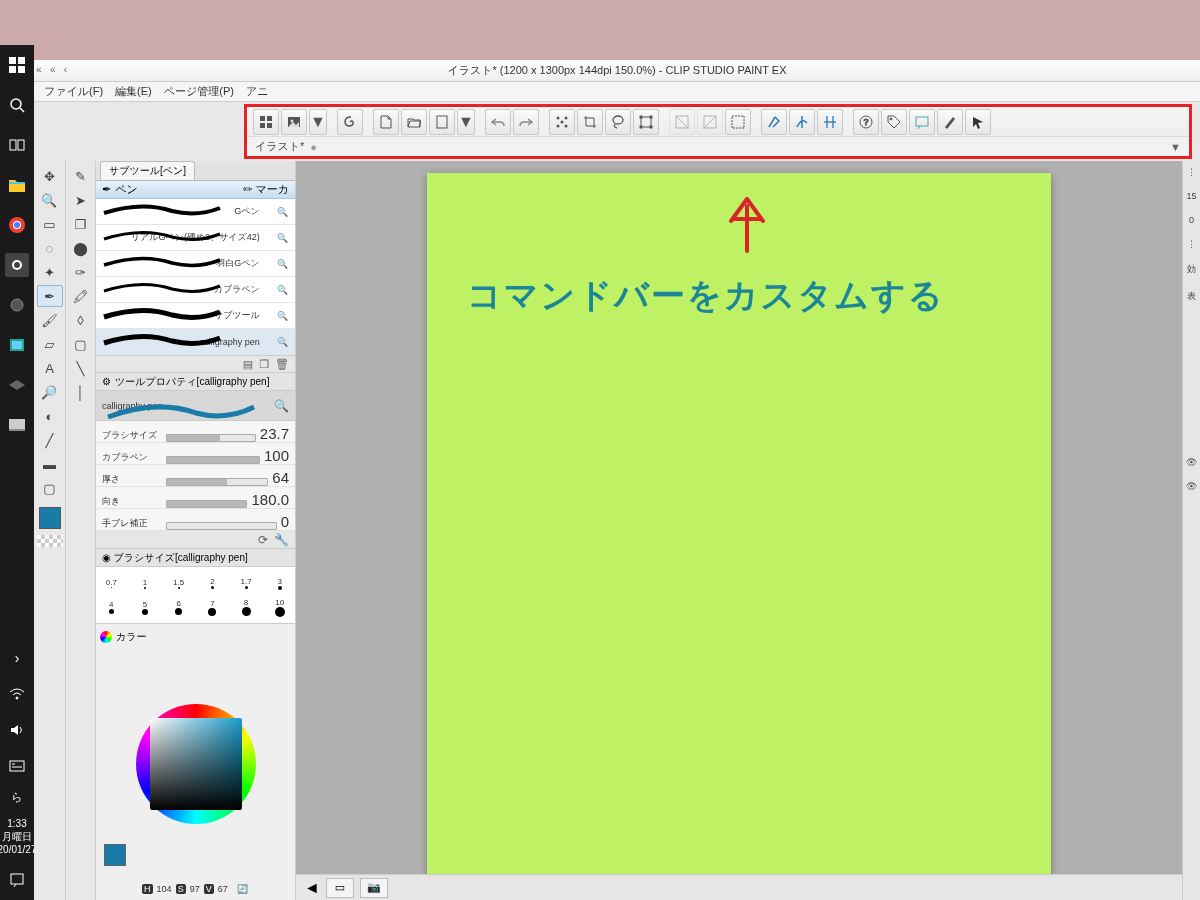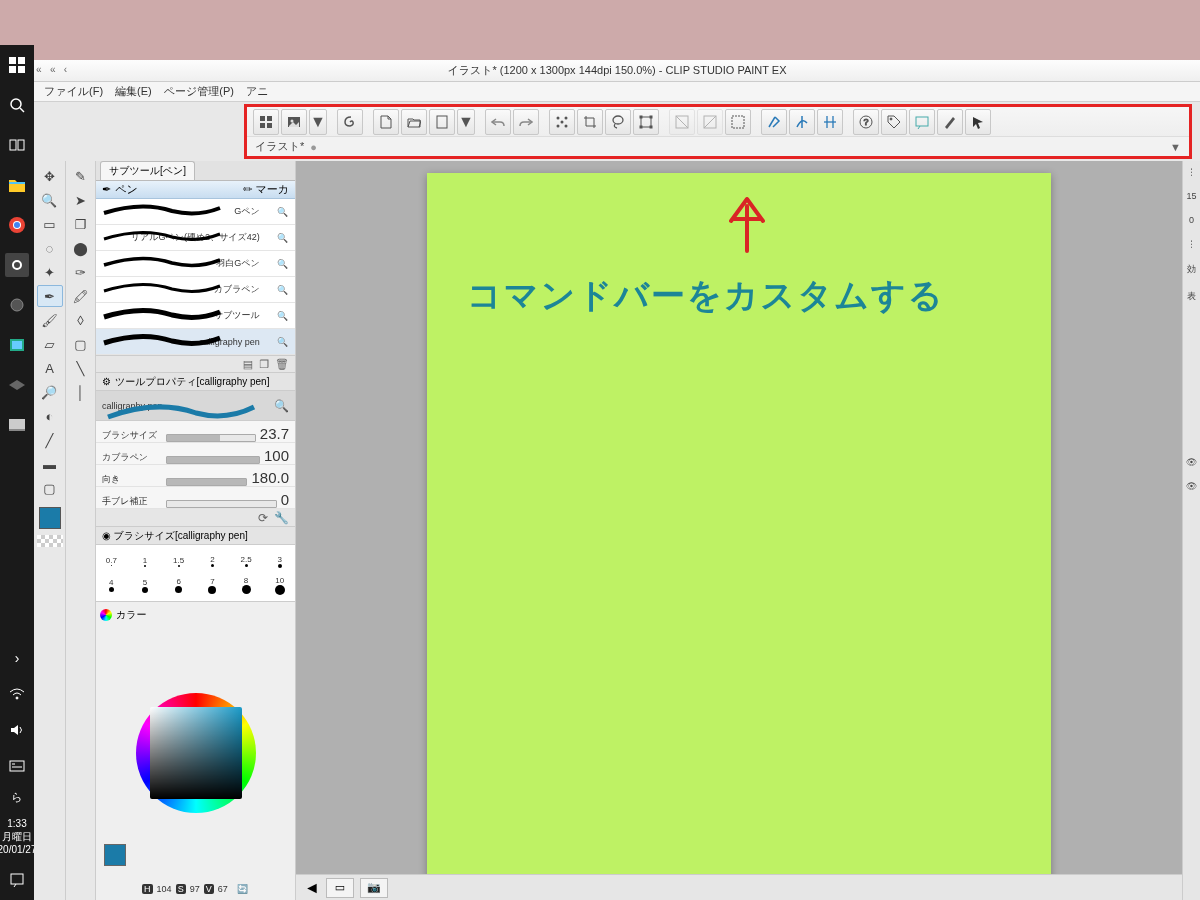--- a/index.html
+++ b/index.html
@@ -461,20 +461,25 @@
           <span class="plbl">ブラシサイズ</span>
           <div class="slider"></div>
           <span class="pval">23.7</span>
         </div>
       <div class="prop-row">
           <span class="plbl">カブラペン</span>
           <div class="slider" style="background:linear-gradient(to right,#b8b8b8 100%,#e8e8e8 0)"></div>
           <span class="pval">100</span>
         </div>
       <div class="prop-row">
+          <span class="plbl">厚さ</span>
+          <div class="slider"></div>
+          <span class="pval">64</span>
+        </div>
+      <div class="prop-row">
           <span class="plbl">向き</span>
           <div class="slider" style="background:linear-gradient(to right,#b8b8b8 100%,#e8e8e8 0)"></div>
           <span class="pval">180.0</span>
         </div>
       <div class="prop-row">
           <span class="plbl">手ブレ補正</span>
           <div class="slider" style="background:#e8e8e8"></div>
           <span class="pval">0</span>
         </div>
       <div class="panel-icons2">
@@ -498,21 +503,21 @@
             </div>
           <div class="bsize-cell">
               <span>1.5</span>
               <div class="dot" style="width:2px;height:2px"></div>
             </div>
           <div class="bsize-cell">
               <span>2</span>
               <div class="dot" style="width:3px;height:3px"></div>
             </div>
           <div class="bsize-cell">
-              <span>2.5</span>
+              <span>1.7</span>
               <div class="dot" style="width:3px;height:3px"></div>
             </div>
           <div class="bsize-cell">
               <span>3</span>
               <div class="dot" style="width:4px;height:4px"></div>
             </div>
         </div>
         <div class="bsize-row">
           <div class="bsize-cell">
               <span>4</span>

